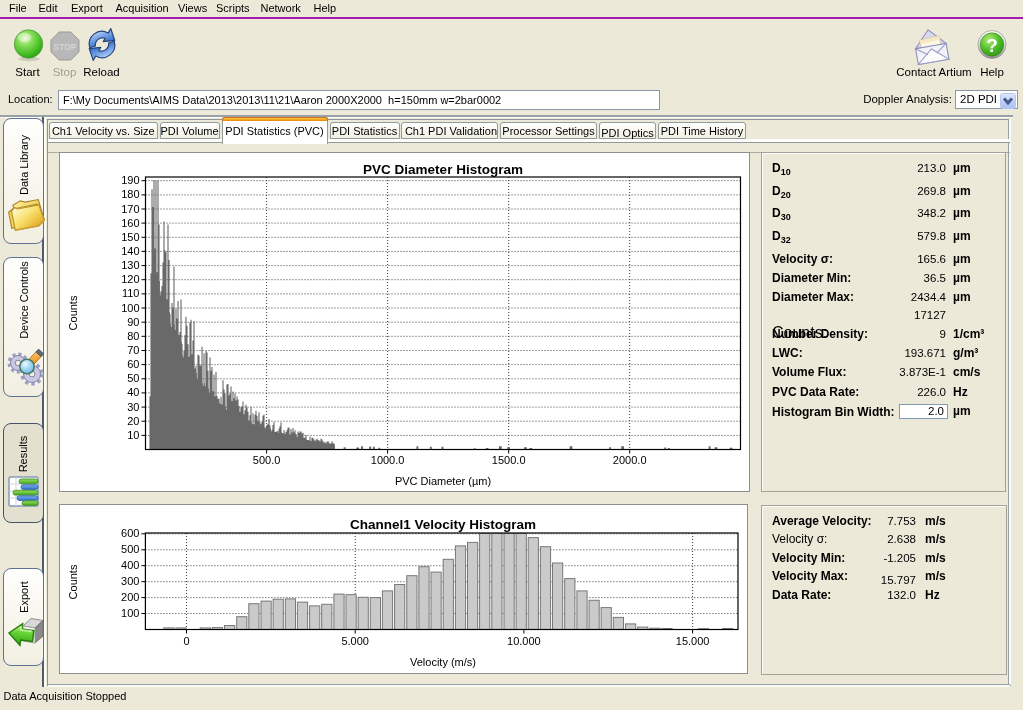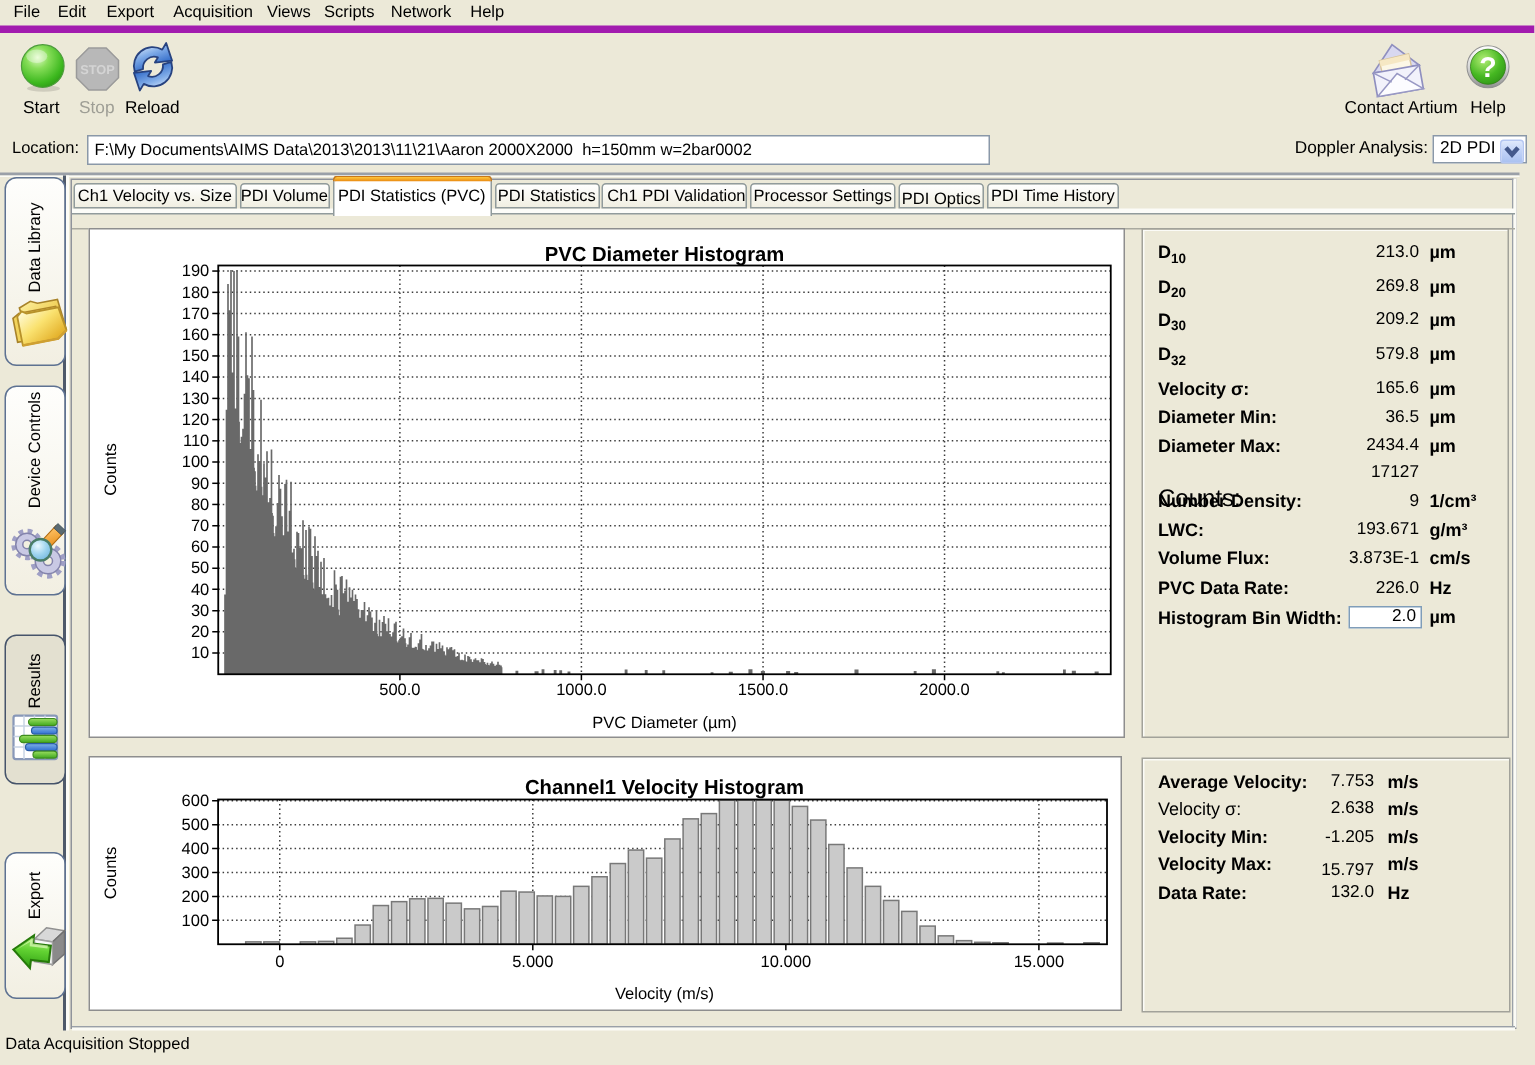--- a/index.html
+++ b/index.html
@@ -1,21 +1,21 @@
 <!DOCTYPE html>
 <html><head><meta charset="utf-8">
 <style>
 *{margin:0;padding:0;box-sizing:content-box}
 html,body{width:1023px;height:710px;overflow:hidden}
 body{background:#ECE9D8;font-family:"Liberation Sans",sans-serif;color:#000;position:relative}
 .abs{position:absolute}
 </style></head>
 <body>
 
-<div class="abs" style="left:0;top:0;width:1023px;height:17px;border-bottom:5px solid #a21caf">
+<div class="abs" style="left:0;top:0;width:1023px;height:17px;border-bottom:2px solid #a21caf">
 <span class="abs" style="left:9px;top:1.5px;font-size:11px">File</span>
 <span class="abs" style="left:38.5px;top:1.5px;font-size:11px">Edit</span>
 <span class="abs" style="left:71px;top:1.5px;font-size:11px">Export</span>
 <span class="abs" style="left:115.5px;top:1.5px;font-size:11px">Acquisition</span>
 <span class="abs" style="left:178px;top:1.5px;font-size:11px">Views</span>
 <span class="abs" style="left:216px;top:1.5px;font-size:11px">Scripts</span>
 <span class="abs" style="left:260.5px;top:1.5px;font-size:11px">Network</span>
 <span class="abs" style="left:313.5px;top:1.5px;font-size:11px">Help</span>
 </div>
 
@@ -197,21 +197,21 @@
 </svg></div>
 
 <div class="abs" style="left:761px;top:152px;width:245px;height:340px;border:1px solid #a2a29a;box-sizing:border-box;box-shadow:inset 1px 1px 0 rgba(255,255,255,0.8)"></div>
 <div style="position:absolute;left:772px;top:161px;font-weight:bold;font-size:12px">D<span style="font-size:9px;vertical-align:-3px;font-weight:bold">10</span></div>
 <div style="position:absolute;left:826px;top:162px;width:120px;text-align:right;font-size:11.5px">213.0</div>
 <div style="position:absolute;left:953px;top:161px;font-weight:bold;font-size:12px">µm</div>
 <div style="position:absolute;left:772px;top:183.5px;font-weight:bold;font-size:12px">D<span style="font-size:9px;vertical-align:-3px;font-weight:bold">20</span></div>
 <div style="position:absolute;left:826px;top:184.5px;width:120px;text-align:right;font-size:11.5px">269.8</div>
 <div style="position:absolute;left:953px;top:183.5px;font-weight:bold;font-size:12px">µm</div>
 <div style="position:absolute;left:772px;top:205.5px;font-weight:bold;font-size:12px">D<span style="font-size:9px;vertical-align:-3px;font-weight:bold">30</span></div>
-<div style="position:absolute;left:826px;top:206.5px;width:120px;text-align:right;font-size:11.5px">209.2</div>
+<div style="position:absolute;left:826px;top:206.5px;width:120px;text-align:right;font-size:11.5px">348.2</div>
 <div style="position:absolute;left:953px;top:205.5px;font-weight:bold;font-size:12px">µm</div>
 <div style="position:absolute;left:772px;top:228.5px;font-weight:bold;font-size:12px">D<span style="font-size:9px;vertical-align:-3px;font-weight:bold">32</span></div>
 <div style="position:absolute;left:826px;top:229.5px;width:120px;text-align:right;font-size:11.5px">579.8</div>
 <div style="position:absolute;left:953px;top:228.5px;font-weight:bold;font-size:12px">µm</div>
 <div style="position:absolute;left:772px;top:251.89999999999998px;font-weight:bold;font-size:12px">Velocity σ:</div>
 <div style="position:absolute;left:826px;top:252.89999999999998px;width:120px;text-align:right;font-size:11.5px">165.6</div>
 <div style="position:absolute;left:953px;top:251.89999999999998px;font-weight:bold;font-size:12px">µm</div>
 <div style="position:absolute;left:772px;top:270.8px;font-weight:bold;font-size:12px">Diameter Min:</div>
 <div style="position:absolute;left:826px;top:271.8px;width:120px;text-align:right;font-size:11.5px">36.5</div>
 <div style="position:absolute;left:953px;top:270.8px;font-weight:bold;font-size:12px">µm</div>

